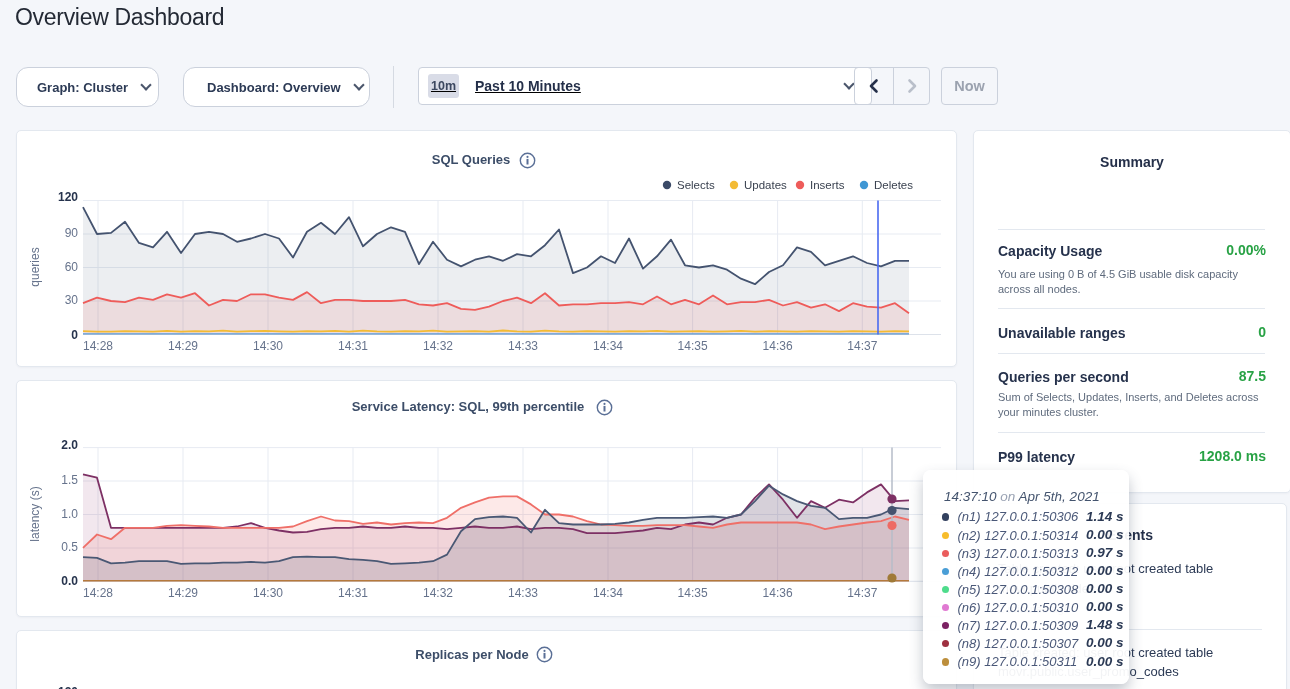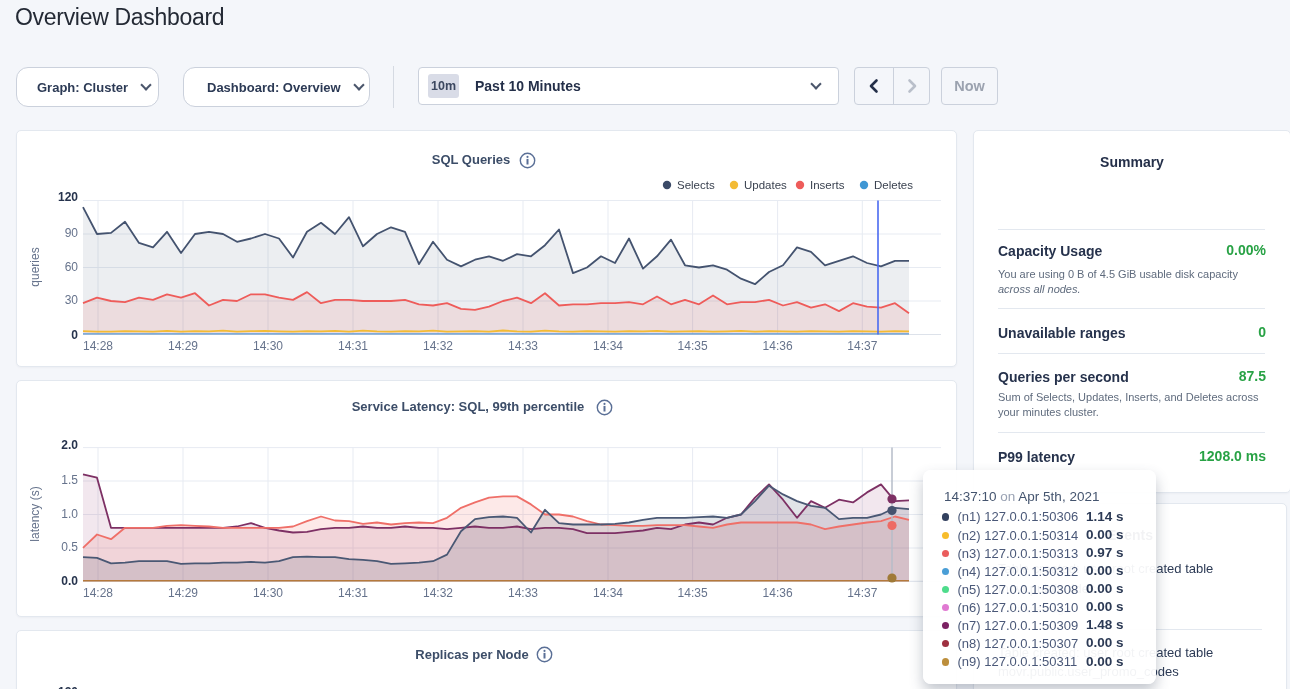--- a/index.html
+++ b/index.html
@@ -35,21 +35,21 @@
 <div class="btn" style="left:16px; width:143px;">
     <span style="margin-left:20px;">Graph: Cluster</span>
     <span class="chev" style="margin-left:14px;"></span>
   </div>
 <div class="btn" style="left:183px; width:187px;">
     <span style="margin-left:23px;">Dashboard: Overview</span>
     <span class="chev" style="margin-left:14px;"></span>
   </div>
 <div class="abs" style="left:393px; top:66px; width:1px; height:42px; background:#d5dae2;"></div>
 
-<div class="obtn" style="left:418px; width:421px; background:#fff; display:flex; align-items:center;">
+<div class="obtn" style="left:418px; width:454px; background:#fff; display:flex; align-items:center;text-decoration:underline;">
   <span style="margin-left:9px; background:#d9dce7; border-radius:3px; width:31px; height:24px; display:flex; align-items:center; justify-content:center; font-size:12.5px; font-weight:bold; color:#3c4860;">10m</span>
   <span style="margin-left:16px; font-size:14px; font-weight:bold; color:#242f49;">Past 10 Minutes</span>
   <span class="chev" style="position:absolute; right:18px; top:16px;"></span>
 </div>
 
 <div class="obtn" style="left:854px; width:76px;">
   <div class="abs" style="left:38px; top:0; width:1px; height:36px; background:#cbd1dc;"></div>
   <svg class="abs" style="left:11px; top:10px;" width="16" height="16" viewBox="0 0 16 16">
       <path d="M10.5 2.5 L5 8 L10.5 13.5" fill="none" stroke="#242f49" stroke-width="2.6" stroke-linecap="round" stroke-linejoin="round"></path>
     </svg>
@@ -180,21 +180,21 @@
       </g>
   <text x="61" y="65" text-anchor="end" class="ax axb">120</text>
  </svg>
 </div>
 
 <div class="card" style="left:973px; top:130px; width:318px; height:363px;">
  <div class="abs" style="left:0; right:0; top:23px; text-align:center; font-size:14px; font-weight:bold; color:#242f49;">Summary</div>
  <div class="sdiv" style="top:97.5px;"></div>
  <div class="srow" style="top:111px;"><span class="shead">Capacity Usage</span><span class="sval">0.00%</span></div>
  <div class="ssub" style="top:136.5px;">You are using 0 B of 4.5 GiB usable disk capacity</div>
- <div class="ssub" style="top:151.5px;font-style:italic;">across all nodes.</div>
+ <div class="ssub" style="top:151.5px;">across all nodes.</div>
  <div class="sdiv" style="top:177px;"></div>
  <div class="srow" style="top:193px;"><span class="shead">Unavailable ranges</span><span class="sval">0</span></div>
  <div class="sdiv" style="top:221.5px;"></div>
  <div class="srow" style="top:237px;"><span class="shead">Queries per second</span><span class="sval">87.5</span></div>
  <div class="ssub" style="top:259.5px;">Sum of Selects, Updates, Inserts, and Deletes across</div>
  <div class="ssub" style="top:274.5px;">your minutes cluster.</div>
  <div class="sdiv" style="top:300.5px;"></div>
  <div class="srow" style="top:317px;"><span class="shead">P99 latency</span><span class="sval">1208.0 ms</span></div>
 </div>
 
@@ -202,22 +202,22 @@
  <div class="abs" style="left:0; right:0; top:23px; text-align:center; font-size:14px; font-weight:bold; color:#242f49;">Events</div>
  <div class="ev" style="top:57px;">Table created: user root created table</div>
  <div class="ev" style="top:77px;">movr.public.rides</div>
  <div class="ev" style="top:99px; font-size:11.5px; color:#8b94a3;">2 minutes ago</div>
  <div class="sdiv" style="top:125px; right:24px;"></div>
  <div class="ev" style="top:141px;">Table created: user root created table</div>
  <div class="ev" style="top:160px;">movr.public.user_promo_codes</div>
 
 </div>
 
-<div class="abs" style="left:923px; top:470px; width:233px; height:214px; border-radius:8px;
-  background:rgba(255,255,255,0.94); box-shadow:0 7px 14px rgba(54,66,89,0.30); overflow:hidden;">
+<div class="abs" style="left:923px; top:470px; width:206px; height:214px; border-radius:8px;
+  background:rgba(255,255,255,0.94); box-shadow:0 7px 14px rgba(54,66,89,0.30); overflow:hidden;font-style:italic;">
  <div class="abs" style="left:21px; top:19px; font-size:13.5px; color:#44546e;">14:37:10 <span style="color:#99a2b3;">on</span> Apr 5th, 2021</div>
  <div class="ttrow" style="top:38.4px">
       <span class="ttdot" style="background:#33415f"></span>
       <span class="ttlabel">(n1) 127.0.0.1:50306</span>
       <span class="ttval">1.14 s</span>
     </div>
     <div class="ttrow" style="top:56.5px">
       <span class="ttdot" style="background:#f7bd2c"></span>
       <span class="ttlabel">(n2) 127.0.0.1:50314</span>
       <span class="ttval">0.00 s</span>

